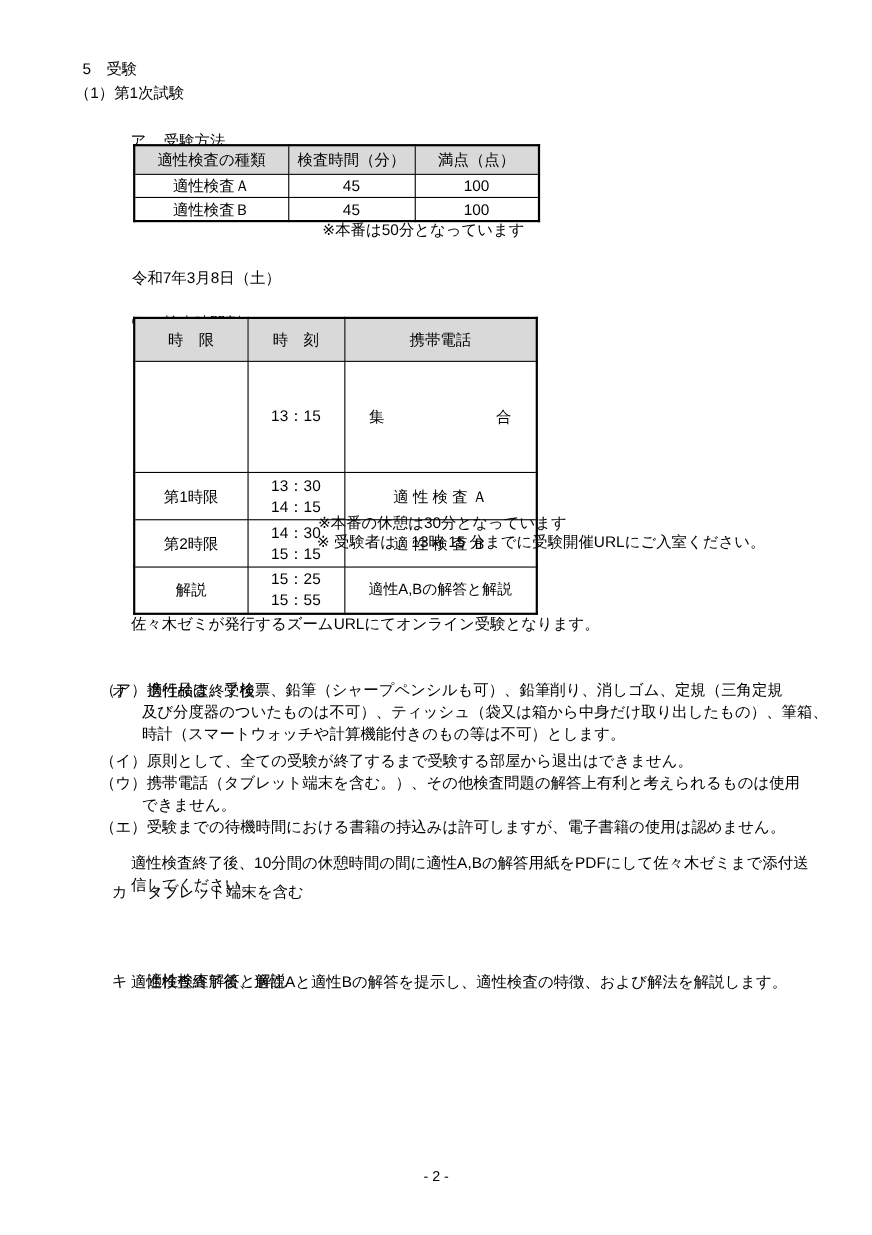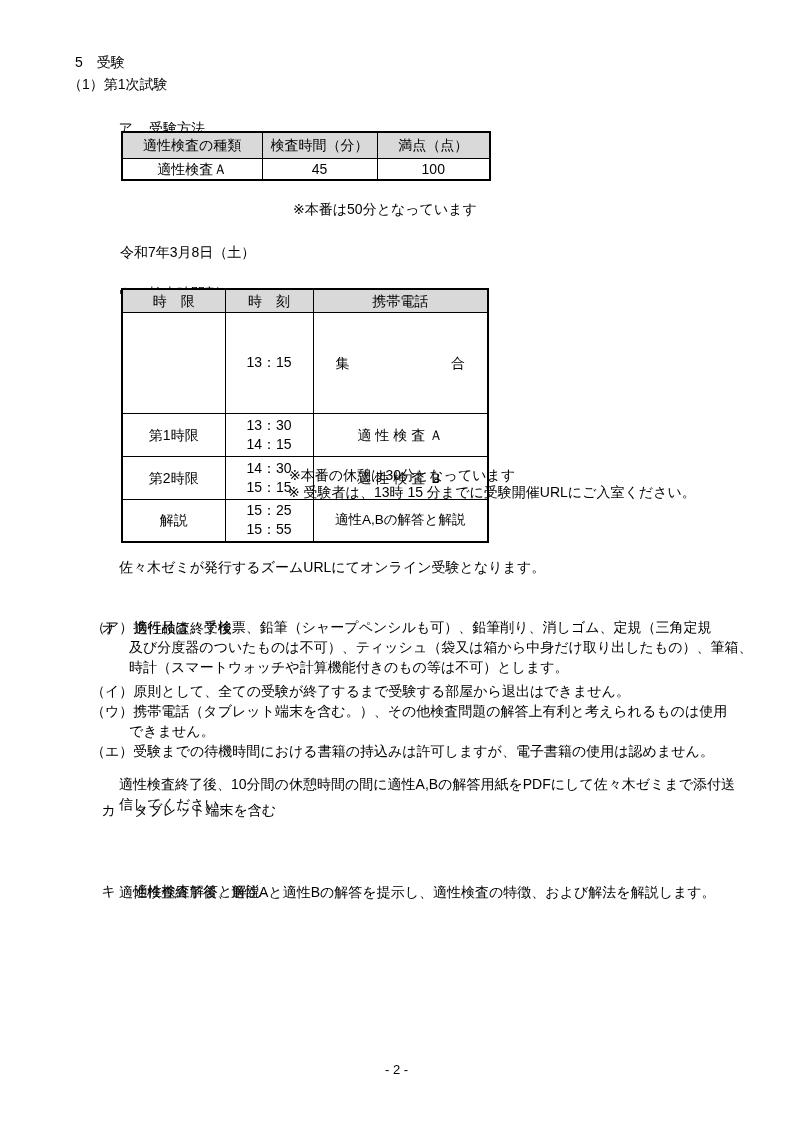--- a/index.html
+++ b/index.html
@@ -28,21 +28,21 @@
     padding: 0;
     overflow: hidden;
   }
   .doc-table th { background: #d9d9d9; font-weight: normal; }
 
   .t1 { width: 368px; }
   .t1 tr { height: 21px; }
   .t1 thead tr { height: 26px; }
 
   .t2 { width: 366px; }
-  .t2 thead tr { height: 23px; }
+  .t2 thead tr { height: 39px; }
   .t2 tr.r-short { height: 22px; }
   .t2 tr.r-tall { height: 43px; }
   .t2 td.times { line-height: 19px; white-space: pre; }
   .t2 td.spread .in {
     display: flex;
     justify-content: space-between;
     padding: 0 22px;
   }
   .t2 td.small { font-size: 13.5px; }
 
@@ -84,20 +84,25 @@
     <thead>
       <tr>
         <th>適性検査の種類</th>
         <th>検査時間（分）</th>
         <th>満点（点）</th>
       </tr>
     </thead>
     <tbody>
       <tr>
         <td>適性検査Ａ</td>
+        <td>45</td>
+        <td>100</td>
+      </tr>
+      <tr>
+        <td>適性検査Ｂ</td>
         <td>45</td>
         <td>100</td>
       </tr>
     </tbody>
   </table>
 
   <div class="abs note" style="left:293px; top:201px;">※本番は50分となっています</div>
 
   <div class="abs" style="left:120px; top:242px;">令和7年3月8日（土）</div>
 

